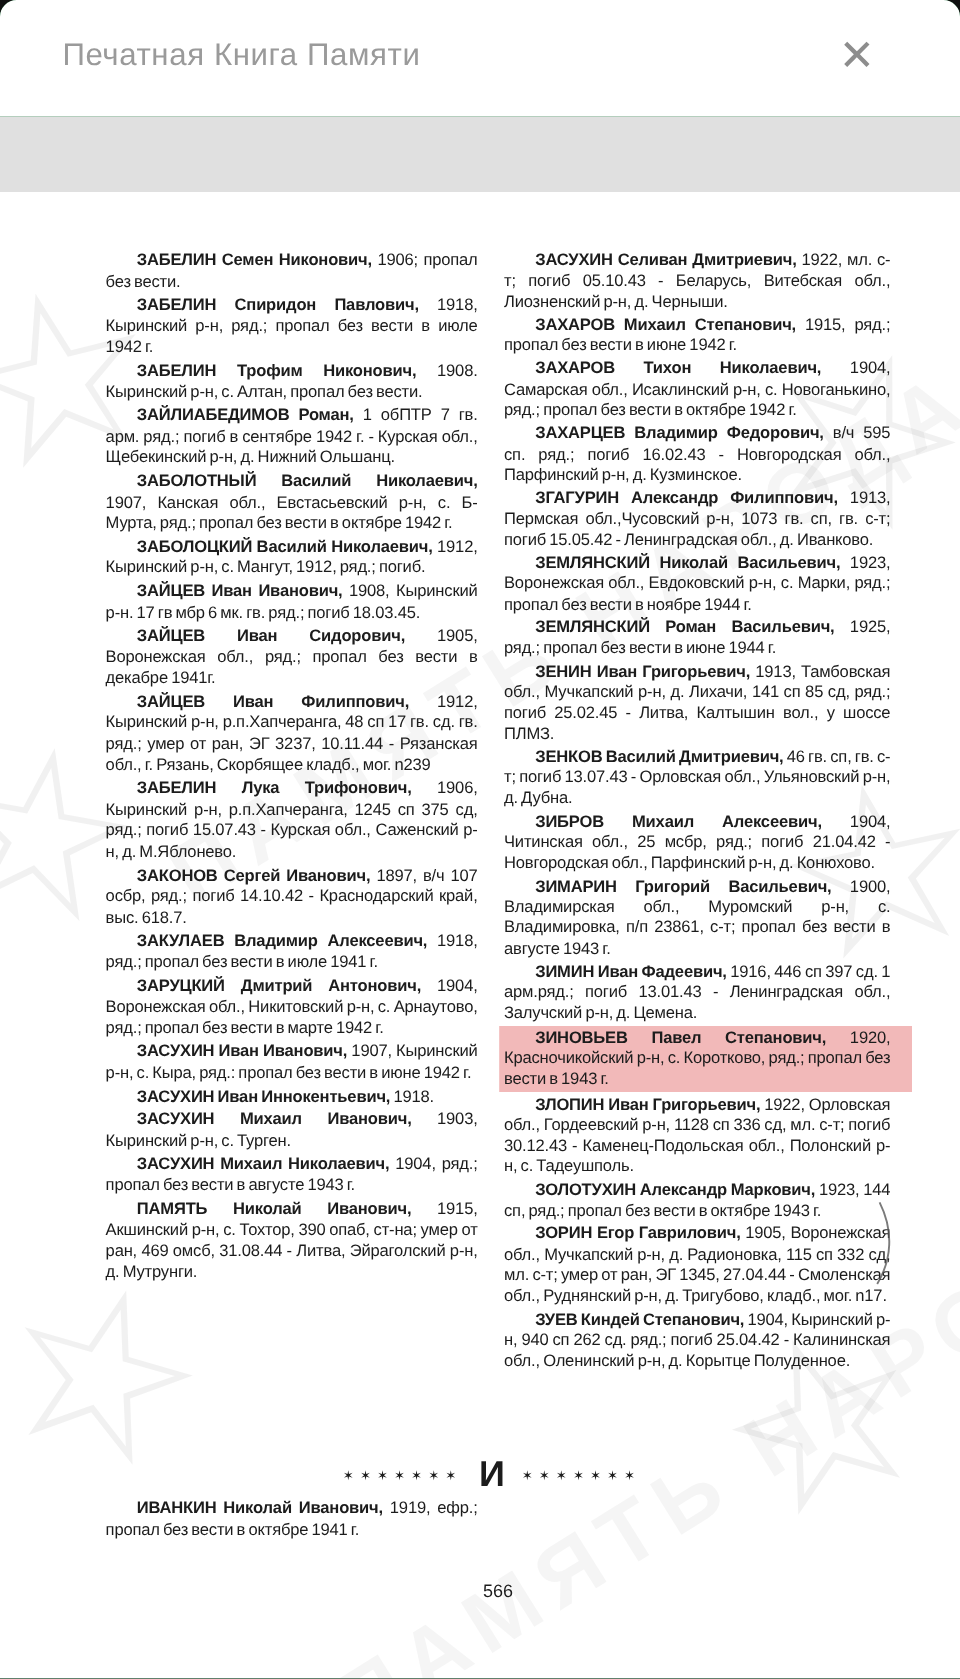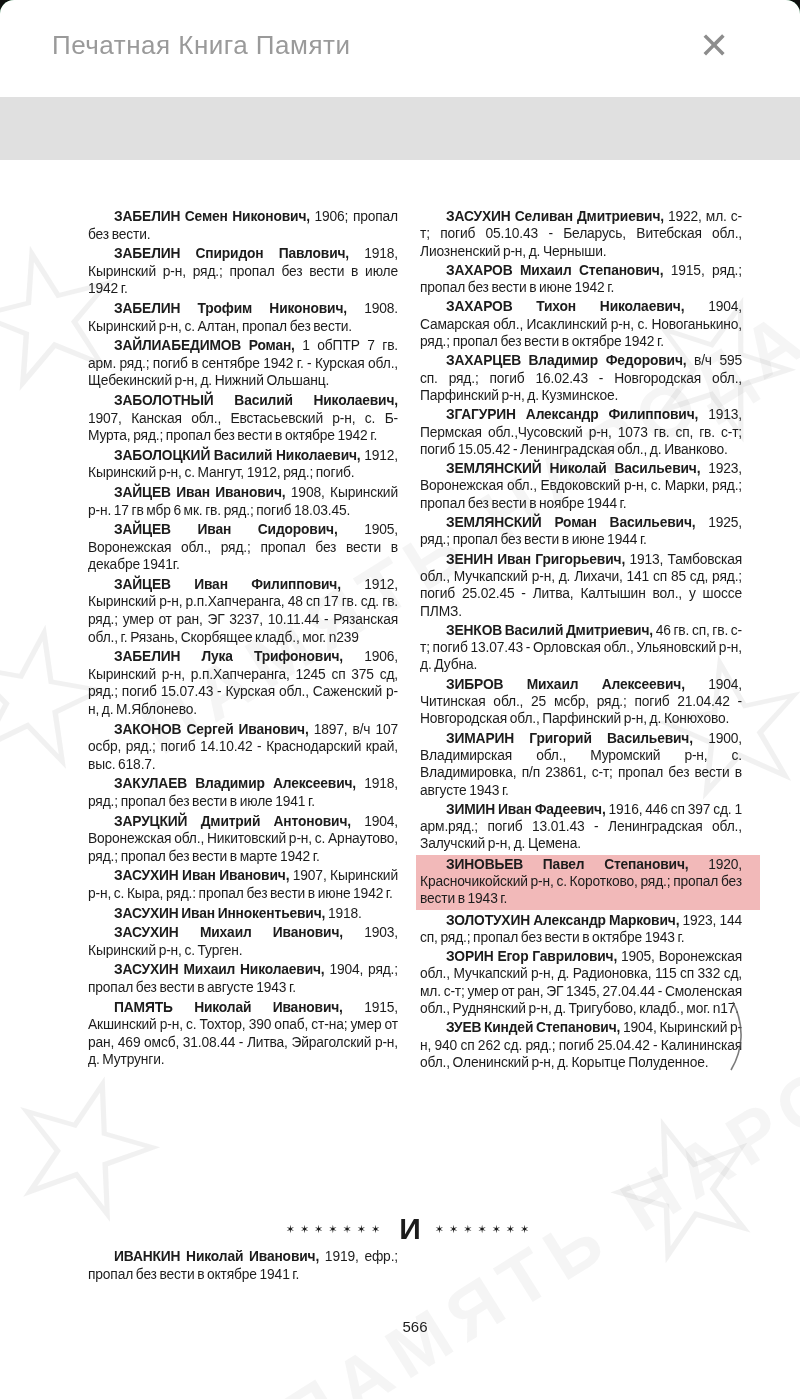--- a/index.html
+++ b/index.html
@@ -98,20 +98,21 @@
           <p class="entry"><b>ЗАХАРЦЕВ Владимир Федорович, </b>в/ч 595 сп. ряд.; погиб 16.02.43 - Новгородская обл., Парфинский р-н, д. Кузминское.</p>
           <p class="entry"><b>ЗГАГУРИН Александр Филиппович, </b>1913, Пермская обл.,Чусовский р-н, 1073 гв. сп, гв. с-т; погиб 15.05.42 - Ленинградская обл., д. Иванково.</p>
           <p class="entry"><b>ЗЕМЛЯНСКИЙ Николай Васильевич, </b>1923, Воронежская обл., Евдоковский р-н, с. Марки, ряд.; пропал без вести в ноябре 1944 г.</p>
           <p class="entry"><b>ЗЕМЛЯНСКИЙ Роман Васильевич, </b>1925, ряд.; пропал без вести в июне 1944 г.</p>
           <p class="entry"><b>ЗЕНИН Иван Григорьевич, </b>1913, Тамбовская обл., Мучкапский р-н, д. Лихачи, 141 сп 85 сд, ряд.; погиб 25.02.45 - Литва, Калтышин вол., у шоссе ПЛМЗ.</p>
           <p class="entry"><b>ЗЕНКОВ Василий Дмитриевич, </b>46 гв. сп, гв. с-т; погиб 13.07.43 - Орловская обл., Ульяновский р-н, д. Дубна.</p>
           <p class="entry"><b>ЗИБРОВ Михаил Алексеевич, </b>1904, Читинская обл., 25 мсбр, ряд.; погиб 21.04.42 - Новгородская обл., Парфинский р-н, д. Конюхово.</p>
           <p class="entry"><b>ЗИМАРИН Григорий Васильевич, </b>1900, Владимирская обл., Муромский р-н, с. Владимировка, п/п 23861, с-т; пропал без вести в августе 1943 г.</p>
           <p class="entry"><b>ЗИМИН Иван Фадеевич, </b>1916, 446 сп 397 сд. 1 арм.ряд.; погиб 13.01.43 - Ленинградская обл., Залучский р-н, д. Цемена.</p>
           <p class="entry hl"><b>ЗИНОВЬЕВ Павел Степанович, </b>1920, Красночикойский р-н, с. Коротково, ряд.; пропал без вести в 1943 г.</p>
+          <p class="entry"><b>ЗЛОПИН Иван Григорьевич, </b>1922, Орловская обл., Гордеевский р-н, 1128 сп 336 сд, мл. с-т; погиб 30.12.43 - Каменец-Подольская обл., Полонский р-н, с. Тадеушполь.</p>
           <p class="entry"><b>ЗОЛОТУХИН Александр Маркович, </b>1923, 144 сп, ряд.; пропал без вести в октябре 1943 г.</p>
           <p class="entry"><b>ЗОРИН Егор Гаврилович, </b>1905, Воронежская обл., Мучкапский р-н, д. Радионовка, 115 сп 332 сд, мл. с-т; умер от ран, ЭГ 1345, 27.04.44 - Смоленская обл., Руднянский р-н, д. Тригубово, кладб., мог. n17.</p>
           <p class="entry"><b>ЗУЕВ Киндей Степанович, </b>1904, Кыринский р-н, 940 сп 262 сд. ряд.; погиб 25.04.42 - Калининская обл., Оленинский р-н, д. Корытце Полуденное.</p>
         </div>
 
       <svg class="pen-mark" width="28" height="76" viewBox="0 0 28 76">
         <path d="M6 72 C 18 52, 20 28, 8 4" stroke="#5a5a5a" stroke-width="1.6" fill="none" opacity="0.8"></path>
       </svg>
 
       <div class="letter-divider">

